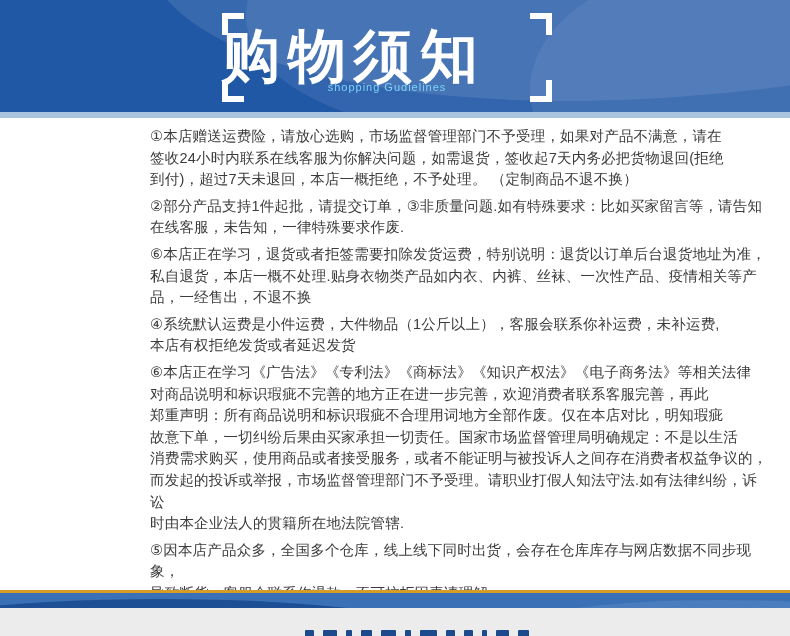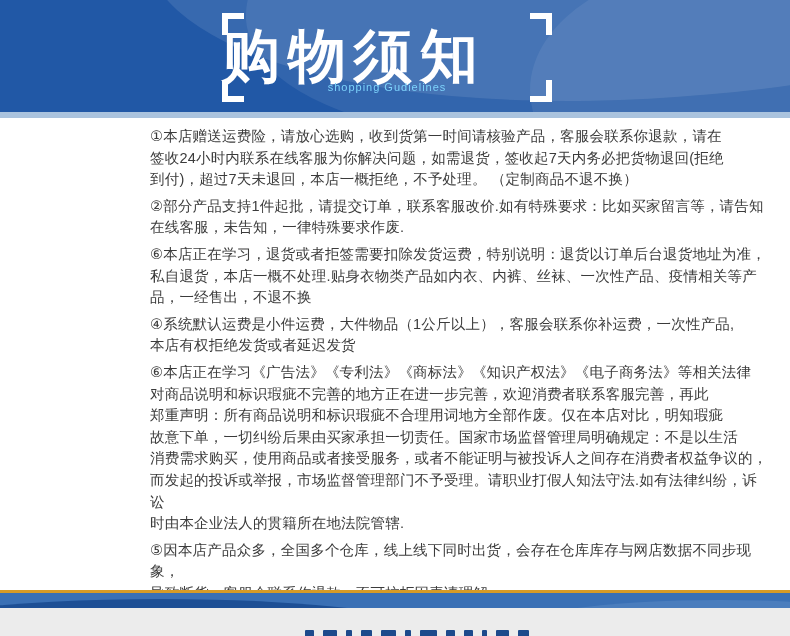--- a/index.html
+++ b/index.html
@@ -157,28 +157,28 @@
       <span class="corner tr"></span>
       <span class="corner bl"></span>
       <span class="corner br"></span>
       <div class="banner-title">购物须知</div>
       <div class="banner-sub">shopping Gudielines</div>
     </div>
   </div>
   <div class="strip"></div>
 
   <div class="content">
-    <p class="notice">①本店赠送运费险，请放心选购，收到货第一时间请核验产品，客服会联系你退款，请在
+    <p class="notice">①本店赠送运费险，请放心选购，市场监督管理部门不予受理，如果对产品不满意，请在
 签收24小时内联系在线客服为你解决问题，如需退货，签收起7天内务必把货物退回(拒绝
 到付)，超过7天未退回，本店一概拒绝，不予处理。 （定制商品不退不换）</p>
-    <p class="notice">②部分产品支持1件起批，请提交订单，联系客服改价.如有特殊要求：比如买家留言等，请告知
+    <p class="notice">②部分产品支持1件起批，请提交订单，③非质量问题.如有特殊要求：比如买家留言等，请告知
 在线客服，未告知，一律特殊要求作废.</p>
     <p class="notice">⑥本店正在学习，退货或者拒签需要扣除发货运费，特别说明：退货以订单后台退货地址为准，
 私自退货，本店一概不处理.贴身衣物类产品如内衣、内裤、丝袜、一次性产品、疫情相关等产品，一经售出，不退不换</p>
-    <p class="notice">④系统默认运费是小件运费，大件物品（1公斤以上），客服会联系你补运费，一次性产品,
+    <p class="notice">④系统默认运费是小件运费，大件物品（1公斤以上），客服会联系你补运费，未补运费,
 本店有权拒绝发货或者延迟发货</p>
     <p class="notice">⑥本店正在学习《广告法》《专利法》《商标法》《知识产权法》《电子商务法》等相关法律
 对商品说明和标识瑕疵不完善的地方正在进一步完善，欢迎消费者联系客服完善，再此
 郑重声明：所有商品说明和标识瑕疵不合理用词地方全部作废。仅在本店对比，明知瑕疵
 故意下单，一切纠纷后果由买家承担一切责任。国家市场监督管理局明确规定：不是以生活
 消费需求购买，使用商品或者接受服务，或者不能证明与被投诉人之间存在消费者权益争议的，
 而发起的投诉或举报，市场监督管理部门不予受理。请职业打假人知法守法.如有法律纠纷，诉讼
 时由本企业法人的贯籍所在地法院管辖.</p>
     <p class="notice">⑤因本店产品众多，全国多个仓库，线上线下同时出货，会存在仓库库存与网店数据不同步现象，
   导致断货，客服会联系你退款，不可抗拒因素请理解。</p>

